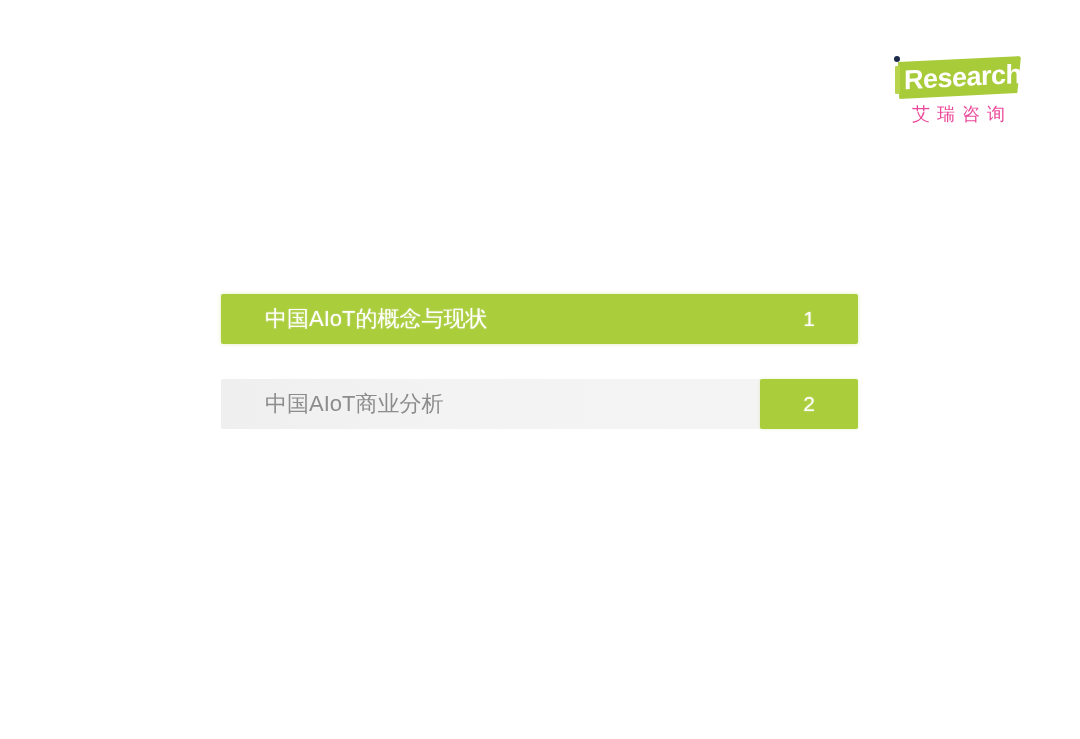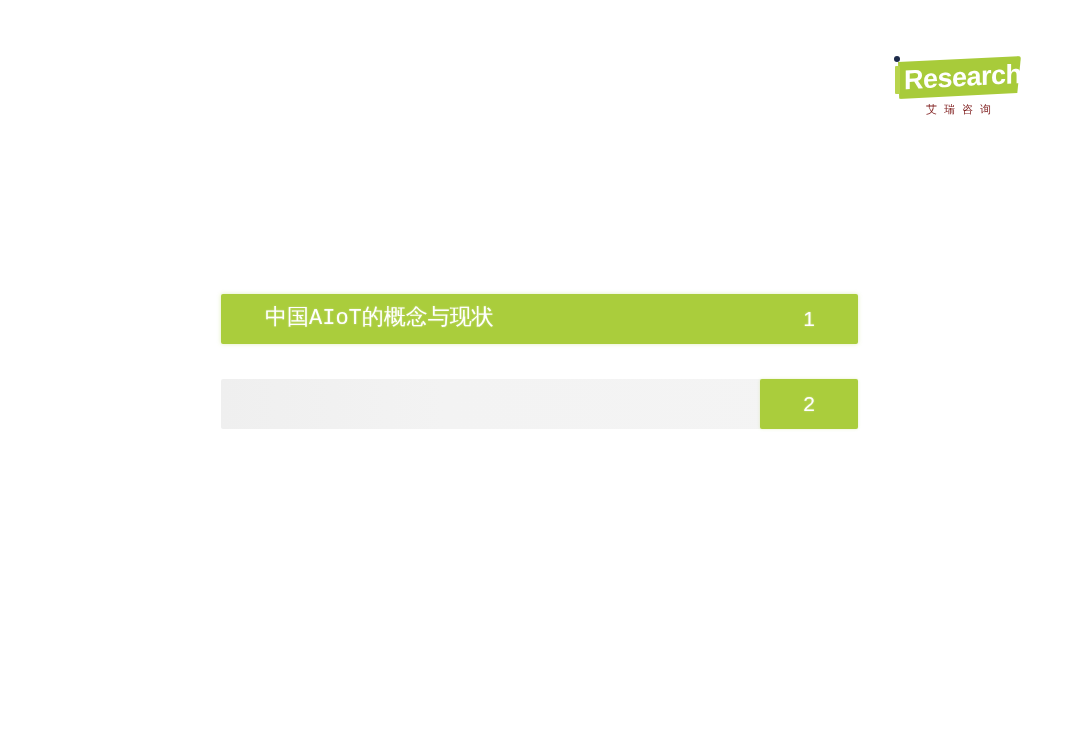--- a/index.html
+++ b/index.html
@@ -74,22 +74,22 @@
     line-height: 40px;
     font-family: "Liberation Sans", sans-serif;
     transform: skewY(-3.2deg);
   }
   .logo-cn {
     position: absolute;
     left: 8px;
     top: 54px;
     width: 140px;
     text-align: center;
-    color: #7f1d1d;
-    font-size: 11px;
+    color: #ec4899;
+    font-size: 18px;
     letter-spacing: 7px;
     font-family: "DejaVu Sans", sans-serif;
   }
 
   
   .agenda {
     position: absolute;
     left: 221px;
     top: 294px;
     width: 637px;
@@ -118,21 +118,21 @@
   }
 
   .row-label {
     position: absolute;
     left: 44px;
     top: 0;
     height: 50px;
     line-height: 50px;
     font-size: 22px;
     white-space: nowrap;
-    font-family: Liberation Mono, monospace;
+    font-family: Liberation Sans, sans-serif;
   }
   .row.active .row-label {
     color: #ffffff;
     text-shadow: 0 0 2px rgba(255,255,255,0.45);
   }
   .row.inactive .row-label {
     color: #8c8c8c;
   }
 
   .row-num-box {
@@ -177,20 +177,21 @@
     <div class="row active">
       <div class="row-bg"></div>
       <div class="row-label">中国AIoT的概念与现状</div>
       <div class="row-num-box">
         <div class="row-num">1</div>
       </div>
     </div>
 
     <div class="row inactive">
       <div class="row-bg"></div>
+      <div class="row-label">中国AIoT商业分析</div>
       <div class="row-num-box">
         <div class="row-num">2</div>
       </div>
     </div>
 
 
   </div>
 
 </div>
 

